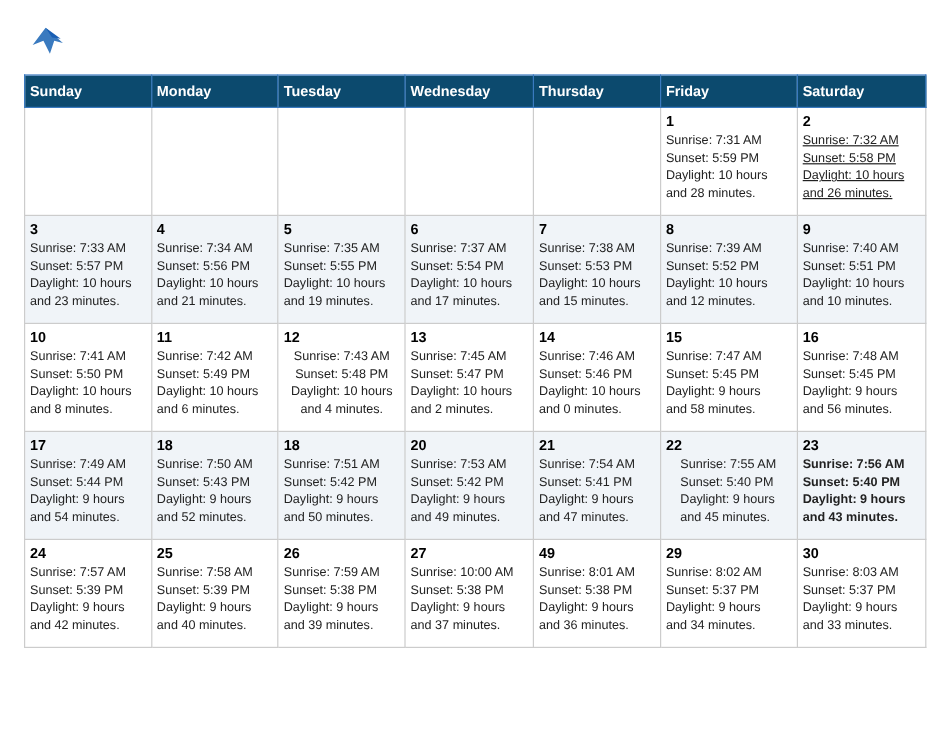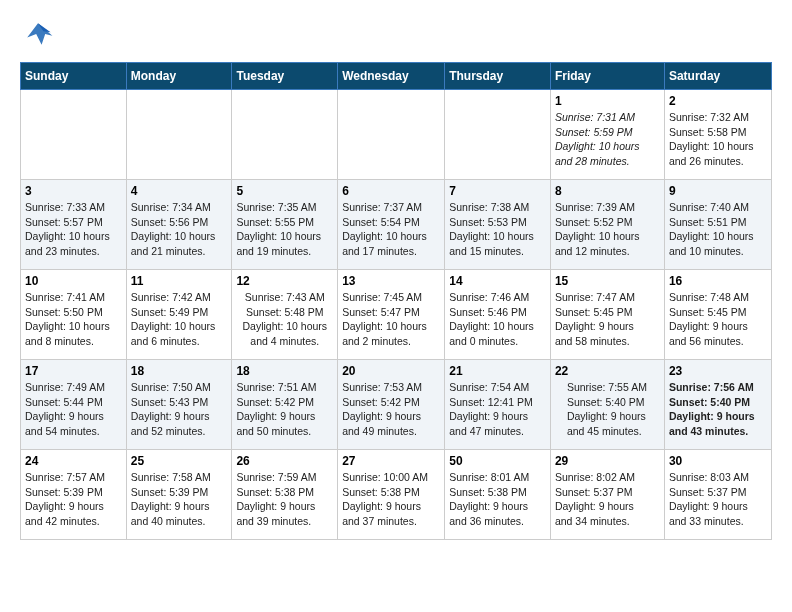--- a/index.html
+++ b/index.html
@@ -128,28 +128,28 @@
     </thead>
     <tbody id="calendar-body">
     <tr>
           <td class="empty-cell"></td>
           <td class="empty-cell"></td>
           <td class="empty-cell"></td>
           <td class="empty-cell"></td>
           <td class="empty-cell"></td>
           <td>
             <div class="day-num">1</div>
-            <div class="day-info" style="white-space: pre-line; font-style: italic;">Sunrise: 7:31 AM
+            <div class="day-info" style="white-space: pre-line;">Sunrise: 7:31 AM
 Sunset: 5:59 PM
 Daylight: 10 hours
 and 28 minutes.</div>
           </td>
           <td>
             <div class="day-num">2</div>
-            <div class="day-info" style="white-space: pre-line;">Sunrise: 7:32 AM
+            <div class="day-info" style="white-space: pre-line; text-decoration: underline;">Sunrise: 7:32 AM
 Sunset: 5:58 PM
 Daylight: 10 hours
 and 26 minutes.</div>
           </td>
         </tr>
         <tr>
           <td>
             <div class="day-num">3</div>
             <div class="day-info" style="white-space: pre-line;">Sunrise: 7:33 AM
 Sunset: 5:57 PM
@@ -275,21 +275,21 @@
           <td>
             <div class="day-num">20</div>
             <div class="day-info" style="white-space: pre-line;">Sunrise: 7:53 AM
 Sunset: 5:42 PM
 Daylight: 9 hours
 and 49 minutes.</div>
           </td>
           <td>
             <div class="day-num">21</div>
             <div class="day-info" style="white-space: pre-line;">Sunrise: 7:54 AM
-Sunset: 12:41 PM
+Sunset: 5:41 PM
 Daylight: 9 hours
 and 47 minutes.</div>
           </td>
           <td>
             <div class="day-num">22</div>
             <div class="day-info" style="white-space: pre-line; margin-left: 12px;">Sunrise: 7:55 AM
 Sunset: 5:40 PM
 Daylight: 9 hours
 and 45 minutes.</div>
           </td>
@@ -324,21 +324,21 @@
 and 39 minutes.</div>
           </td>
           <td>
             <div class="day-num">27</div>
             <div class="day-info" style="white-space: pre-line;">Sunrise: 10:00 AM
 Sunset: 5:38 PM
 Daylight: 9 hours
 and 37 minutes.</div>
           </td>
           <td>
-            <div class="day-num">50</div>
+            <div class="day-num">49</div>
             <div class="day-info" style="white-space: pre-line;">Sunrise: 8:01 AM
 Sunset: 5:38 PM
 Daylight: 9 hours
 and 36 minutes.</div>
           </td>
           <td>
             <div class="day-num">29</div>
             <div class="day-info" style="white-space: pre-line;">Sunrise: 8:02 AM
 Sunset: 5:37 PM
 Daylight: 9 hours

